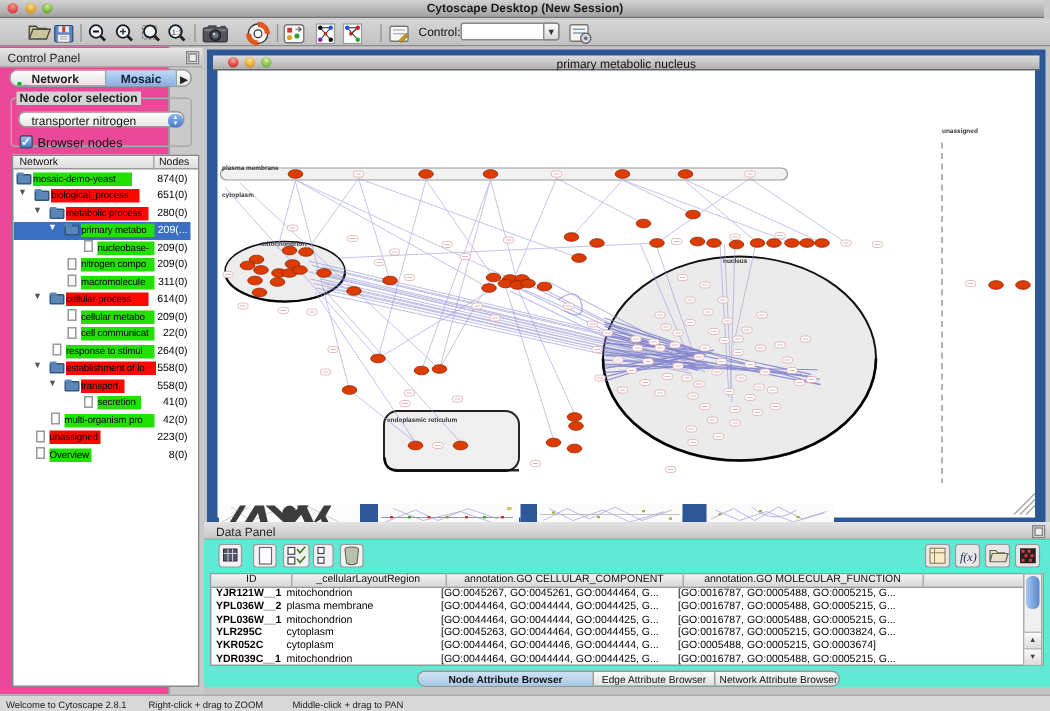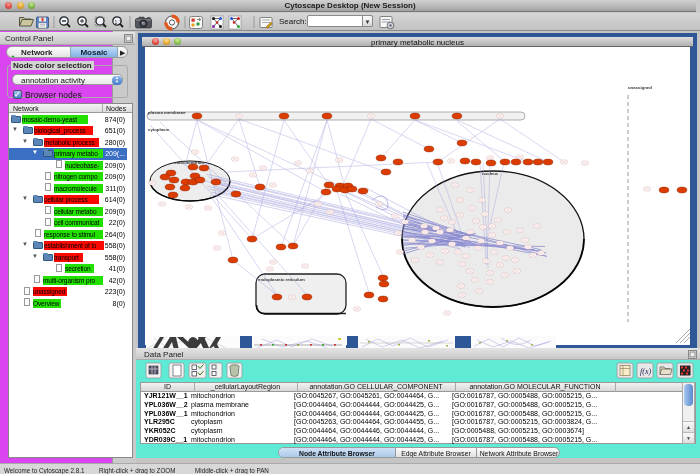--- a/index.html
+++ b/index.html
@@ -92,33 +92,33 @@
     <circle cx="238.5" cy="5.5" r="1.5" fill="#cc2222"></circle>
     <circle cx="234" cy="9.5" r="1.3" fill="#cc2222"></circle>
     <circle cx="238.5" cy="13.5" r="1.5" fill="#22aa33"></circle>
     <line x1="254" y1="3" x2="254" y2="15" stroke="#999" stroke-width="1"></line>
 
     <rect x="260" y="4.5" width="12" height="10" rx="1" fill="#f8f8f4" stroke="#777" stroke-width="0.9"></rect>
     <line x1="262" y1="7" x2="270" y2="7" stroke="#99a" stroke-width="0.8"></line>
     <line x1="262" y1="9.5" x2="270" y2="9.5" stroke="#99a" stroke-width="0.8"></line>
     <path d="M266 14 L271 9 L272.5 10.5 L267.5 15.5 Z" fill="#c90" stroke="#864" stroke-width="0.5"></path>
   </svg>
-  <span class="abs" style="left:279px;top:4px;font-size:8px;color:#111">Search:</span>
+  <span class="abs" style="left:279px;top:4px;font-size:8px;color:#111">Control:</span>
   <span class="abs" style="left:307px;top:2.5px;width:66px;height:12px;background:#fff;border:1px solid #8a8a8a;border-radius:2px"></span>
   <span class="abs" style="left:362px;top:2.5px;width:11px;height:12px;background:linear-gradient(#fdfdfd,#d8d8d8);border:1px solid #8a8a8a;border-radius:0 2px 2px 0;font-size:6px;color:#333;text-align:center;line-height:12px">▼</span>
   <svg width="20" height="18" viewBox="0 0 20 18" style="position:absolute;left:378px;top:0">
     <rect x="2" y="3.5" width="12" height="11" rx="1" fill="#f6f6f2" stroke="#777" stroke-width="0.9"></rect>
     <line x1="4" y1="6.5" x2="12" y2="6.5" stroke="#89a" stroke-width="0.9"></line>
     <line x1="4" y1="9" x2="12" y2="9" stroke="#89a" stroke-width="0.9"></line>
     <circle cx="12.5" cy="12.5" r="3.4" fill="#cfd4dc" stroke="#555" stroke-width="0.8"></circle>
     <circle cx="12.5" cy="12.5" r="1.2" fill="#667"></circle>
   </svg>
 </div>
 
-<div class="abs" style="left:0;top:31px;width:113px;height:432px;background:#d946ef;border-right:1px solid #9a9a9a">
+<div class="abs" style="left:0;top:31px;width:113px;height:432px;background:#ec4899;border-right:1px solid #9a9a9a">
   <div class="abs" style="left:0;top:1px;width:135px;height:13px;background:linear-gradient(#e6e6e6,#c6c6c6);border-bottom:1px solid #aaa">
     <span class="abs" style="left:5px;top:2px;font-size:8px;color:#222">Control Panel</span>
     <svg width="9" height="9" style="position:absolute;left:124px;top:2px">
           <rect x="0.5" y="0.5" width="8" height="8" fill="#eee" stroke="#888"></rect>
           <rect x="2" y="2" width="5" height="5" fill="none" stroke="#888"></rect>
         </svg>
   </div>
 
   <div class="abs" style="left:6px;top:15px;width:122px;height:12px;background:linear-gradient(#fdfdfd,#e4e4e4);border:1px solid #9a9a9a;border-radius:6px;overflow:hidden">
     <span class="abs" style="left:4px;top:2px;width:8px;height:8px">
@@ -130,21 +130,21 @@
     </span>
     <span class="abs" style="left:14px;top:1px;font-size:8px;font-weight:bold;color:#222">Network</span>
     <span class="abs" style="left:63px;top:0;width:48px;height:12px;background:linear-gradient(#c0dcf8,#77a9e2);border-left:1px solid #8aa;border-right:1px solid #8aa;text-align:center;font-size:8px;font-weight:bold;color:#123;line-height:12px">Mosaic</span>
     <span class="abs" style="left:113px;top:1.5px;font-size:7px;color:#222">▶</span>
   </div>
 
   <div class="abs" style="left:7px;top:34px;width:121px;height:33px;border:1px solid #aaa;border-radius:3px"></div>
   <span class="abs" style="left:11px;top:29.5px;background:#d4d4d4;padding:0 2px;font-size:8px;font-weight:bold;color:#222">Node color selection</span>
 
   <div class="abs" style="left:12px;top:43px;width:111px;height:11px;background:linear-gradient(#fff,#e8e8e8);border:1px solid #999;border-radius:5px">
-    <span class="abs" style="left:8px;top:1px;font-size:8px;color:#111">annotation activity</span>
+    <span class="abs" style="left:8px;top:1px;font-size:8px;color:#111">transporter nitrogen</span>
     <span class="abs" style="left:99px;top:0.5px;width:10px;height:9px;background:linear-gradient(#8ab8ee,#4679c8);border-radius:4px;text-align:center;color:#fff;font-size:4px;line-height:4.5px">▲<br>▼</span>
   </div>
 
   <span class="abs" style="left:13px;top:59px;width:8.5px;height:8.5px;background:linear-gradient(#9cc4f2,#4880cc);border:1px solid #456;border-radius:2px;color:#fff;font-size:8px;line-height:8px;text-align:center;font-weight:bold">✓</span>
   <span class="abs" style="left:25px;top:59px;font-size:8.5px;color:#111">Browser nodes</span>
 
   <div class="abs" style="left:8px;top:72px;width:125px;height:355px;background:#fff;border:1px solid #888">
     <div class="abs" style="left:0;top:0;width:123px;height:9px;background:linear-gradient(#f4f4f4,#ddd);border-bottom:1px solid #999">
       <span class="abs" style="left:4px;top:1px;font-size:7px;color:#111">Network</span>
       <span class="abs" style="left:97px;top:1px;font-size:7px;color:#111">Nodes</span>

